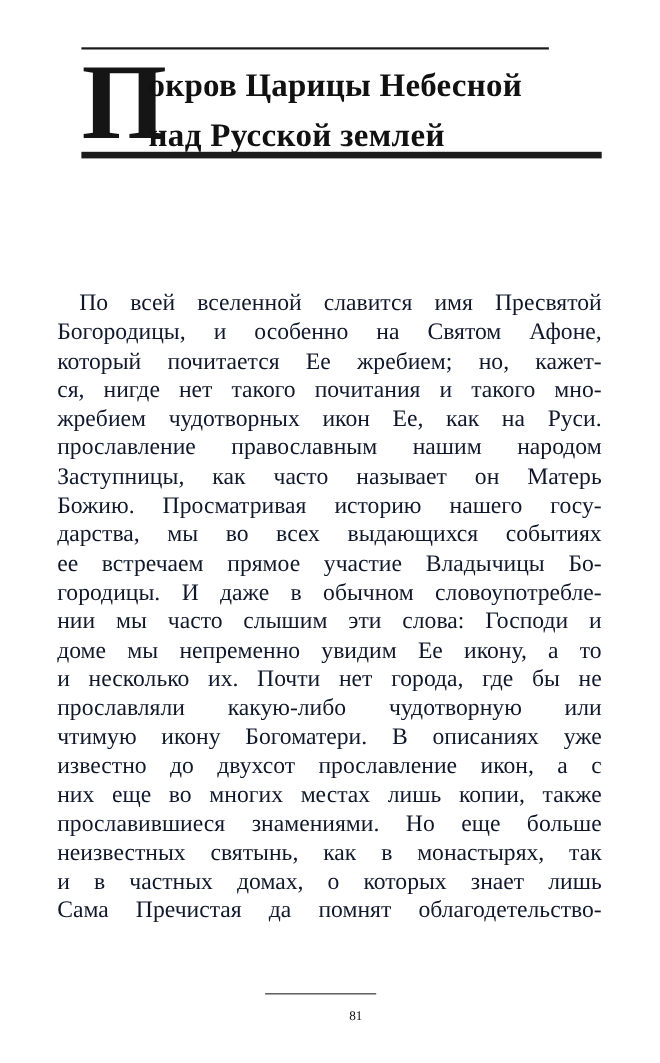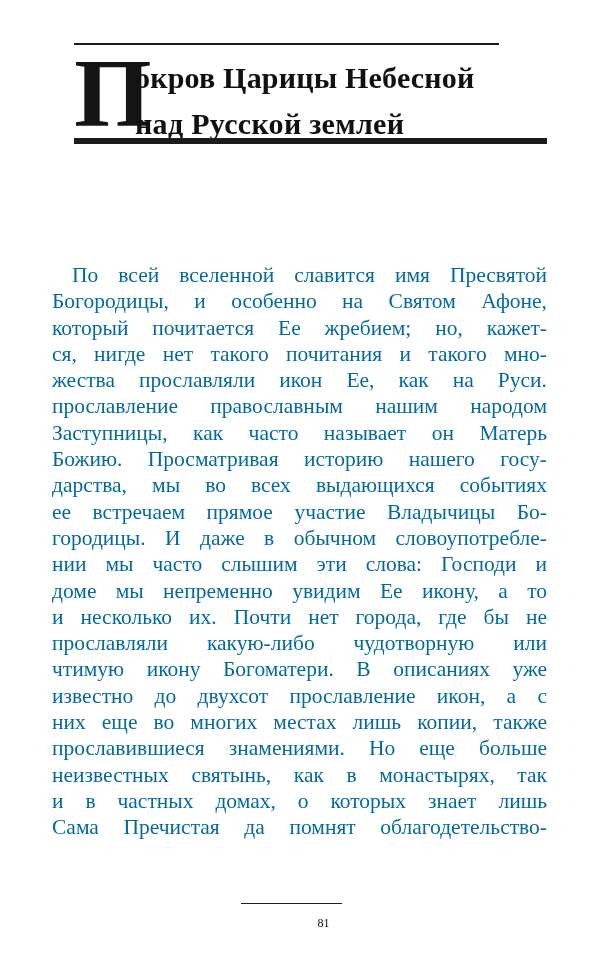--- a/index.html
+++ b/index.html
@@ -61,21 +61,21 @@
       height: 6px;
       background: #1c1c1c;
     }
     .body-text {
       position: absolute;
       left: 52px;
       top: 262px;
       width: 495px;
       font-size: 21.5px;
       line-height: 26.3px;
-      color: #0369a1;
+      color: #0f172a;
     }
     .line {
       display: block;
       height: 26.3px;
       white-space: nowrap;
       text-align: justify;
       text-align-last: justify;
       overflow: visible;
     }
     .line.indent {
@@ -115,21 +115,21 @@
   <span class="title-line l2">над Русской землей</span>
 </div>
 
 <div class="thick-rule"></div>
 
 <div class="body-text">
   <span class="line indent">По всей вселенной славится имя Пресвятой</span>
   <span class="line">Богородицы, и особенно на Святом Афоне,</span>
   <span class="line">который почитается Ее жребием; но, кажет-</span>
   <span class="line">ся, нигде нет такого почитания и такого мно-</span>
-  <span class="line">жества прославляли икон Ее, как на Руси.</span>
+  <span class="line">жребием чудотворных икон Ее, как на Руси.</span>
   <span class="line">прославление православным нашим народом</span>
   <span class="line">Заступницы, как часто называет он Матерь</span>
   <span class="line">Божию. Просматривая историю нашего госу-</span>
   <span class="line">дарства, мы во всех выдающихся событиях</span>
   <span class="line">ее встречаем прямое участие Владычицы Бо-</span>
   <span class="line">городицы. И даже в обычном словоупотребле-</span>
   <span class="line">нии мы часто слышим эти слова: Господи и</span>
   <span class="line">доме мы непременно увидим Ее икону, а то</span>
   <span class="line">и несколько их. Почти нет города, где бы не</span>
   <span class="line">прославляли какую-либо чудотворную или</span>

